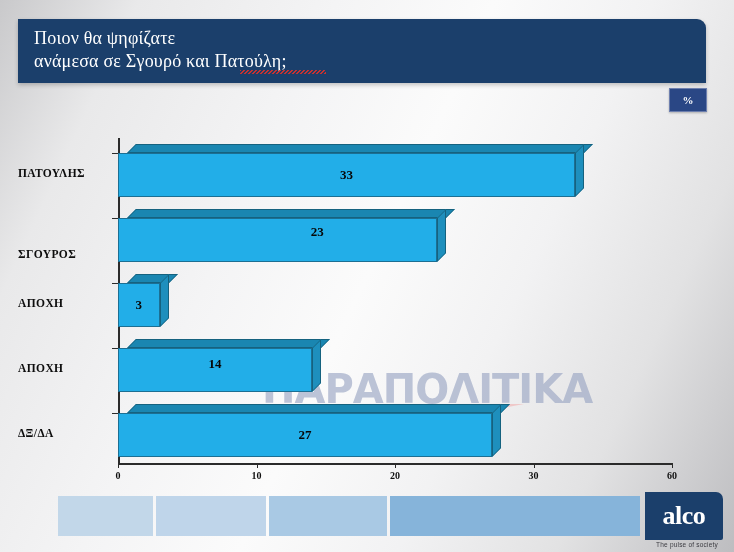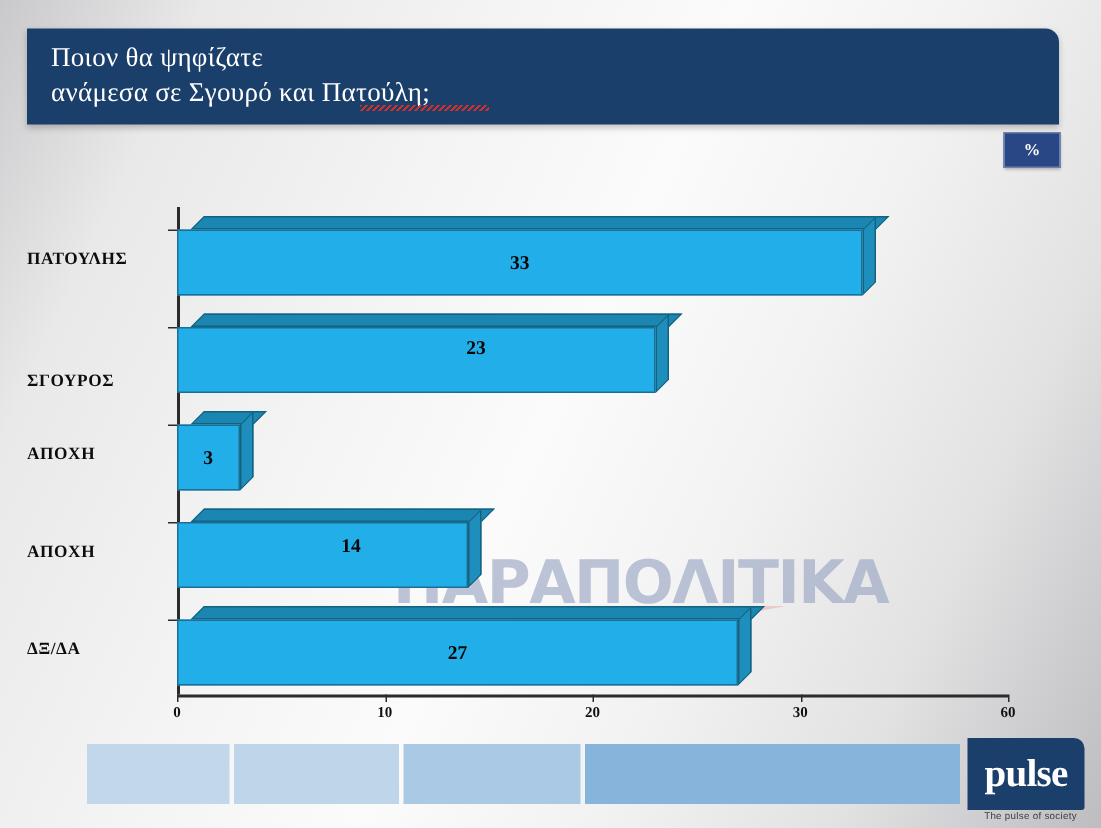--- a/index.html
+++ b/index.html
@@ -168,39 +168,39 @@
           <div class="top" style="width: 41.55px; left: 9px;"></div>
           <div class="side" style="left: 41.55px; height: 44px;"></div>
           <div class="front" style="width: 41.55px;"></div>
           <div class="val" style="width: 41.55px; height: 44px;">3</div>
         </div>
         <div class="ytick" style="top: 179px;"></div>
         <div class="bar" style="left: 118px; top: 235px; width: 193.9px; height: 44px;">
           <div class="top" style="width: 193.9px; left: 9px;"></div>
           <div class="side" style="left: 193.9px; height: 44px;"></div>
           <div class="front" style="width: 193.9px;"></div>
-          <div class="val" style="width: 193.9px; height: 32px; padding-left: 19px;">14</div>
+          <div class="val" style="width: 193.9px; height: 32px;">14</div>
         </div>
         <div class="ytick" style="top: 244px;"></div>
         <div class="bar" style="left: 118px; top: 300px; width: 373.95px; height: 44px;">
           <div class="top" style="width: 373.95px; left: 9px;"></div>
           <div class="side" style="left: 373.95px; height: 44px;"></div>
           <div class="front" style="width: 373.95px;"></div>
           <div class="val" style="width: 373.95px; height: 44px;">27</div>
         </div>
         <div class="ytick" style="top: 309px;"></div>
       </div>
   </div>
 
   <div class="footer">
     <div id="segs">
         <div class="seg" style="left: 58px; width: 95px; background: rgb(194, 215, 233);"></div>
         <div class="seg" style="left: 156px; width: 110px; background: rgb(191, 213, 234);"></div>
         <div class="seg" style="left: 269px; width: 118px; background: rgb(169, 201, 228);"></div>
         <div class="seg" style="left: 390px; width: 250px; background: rgb(134, 180, 218);"></div>
       </div>
     <div class="logo-box">
-      <span class="logo-text">pulse</span>
+      <span class="logo-text">alco</span>
     </div>
     <div class="logo-tag">The pulse of society</div>
   </div>
 
 </div>
 
 </body></html>

